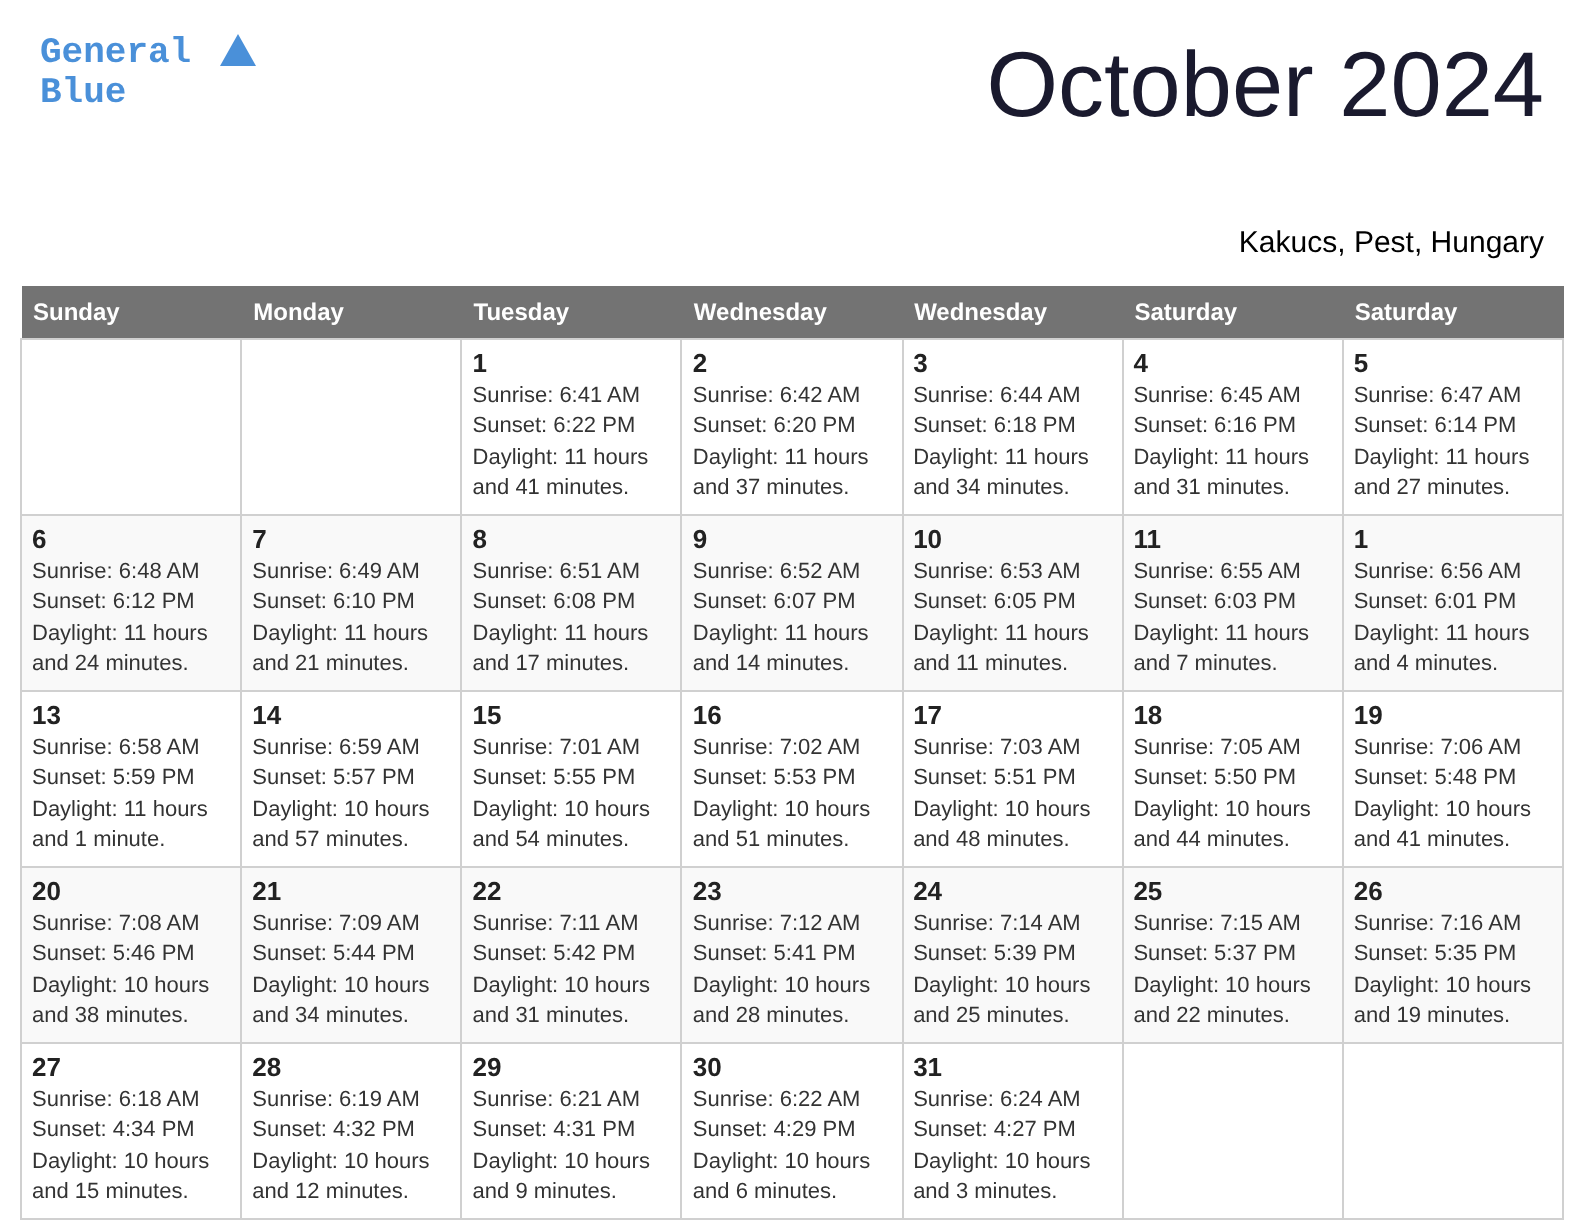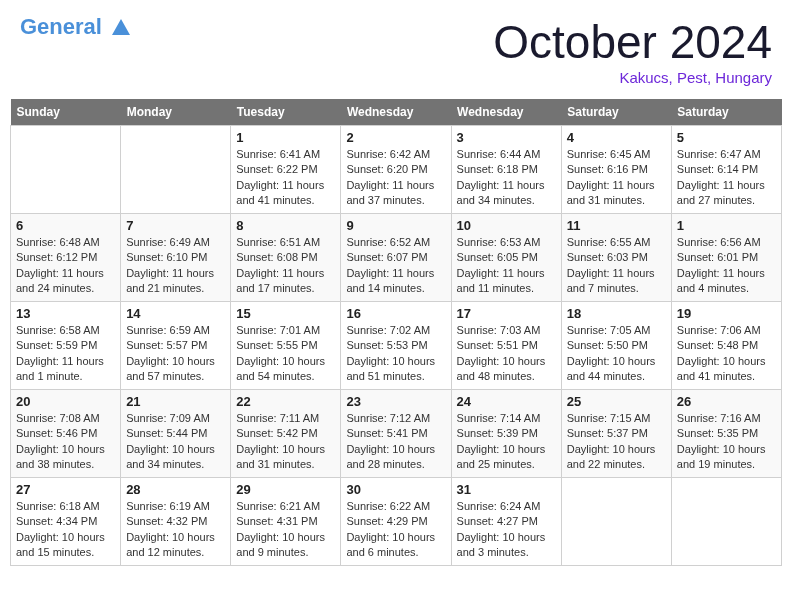--- a/index.html
+++ b/index.html
@@ -15,39 +15,41 @@
       justify-content: space-between;
       align-items: flex-start;
       margin-bottom: 8px;
       padding: 5px 10px;
     }
     .logo {
       display: flex;
       align-items: center;
     }
     .logo-text {
-      font-size: 22px;
+      font-size: 18px;
       font-weight: bold;
       color: #1a1a2e;
       line-height: 1.1;
+      font-family: Liberation Mono, monospace;
     }
     .logo-text span {
       color: #4a90d9;
     }
     .title-block {
       text-align: right;
     }
     .month-title {
       font-size: 46px;
       font-weight: normal;
       color: #1a1a2e;
     }
     .location {
       font-size: 15px;
-      color: #6d28d9;
+      color: #000000;
+      margin-top: 44px;
     }
     table {
       width: 100%;
       border-collapse: collapse;
       font-size: 11px;
     }
     th {
       background-color: #737373;
       color: white;
       text-align: left;
@@ -93,20 +95,21 @@
     <div>
       <div style="display:flex;align-items:center;">
         <div class="logo-text">
           <span>General</span>
           <svg width="22" height="22" viewBox="0 0 22 22" style="display:inline-block;vertical-align:middle;margin-left:2px;">
             <polygon points="11,2 20,18 2,18" fill="#4a90d9"></polygon>
           </svg>
         </div>
         <div style="width:2px"></div>
       </div>
+      <div class="logo-text"><span style="color:#4a90d9;">Blue</span></div>
     </div>
   </div>
   <div class="title-block">
     <div class="month-title">October 2024</div>
     <div class="location">Kakucs, Pest, Hungary</div>
   </div>
 </div>
 
 <table>
   <thead>

